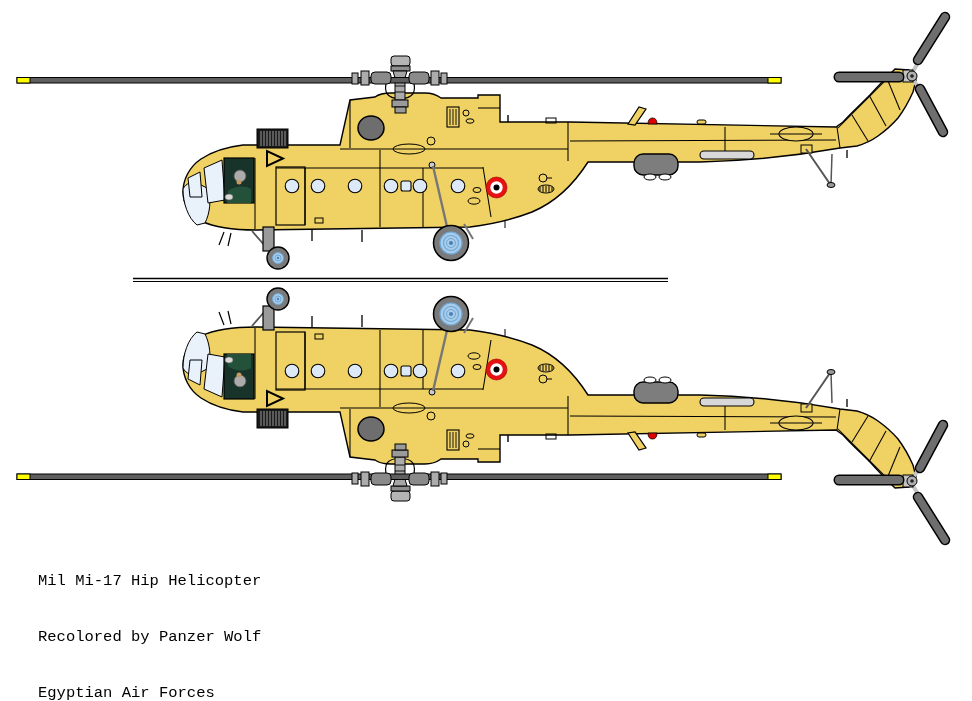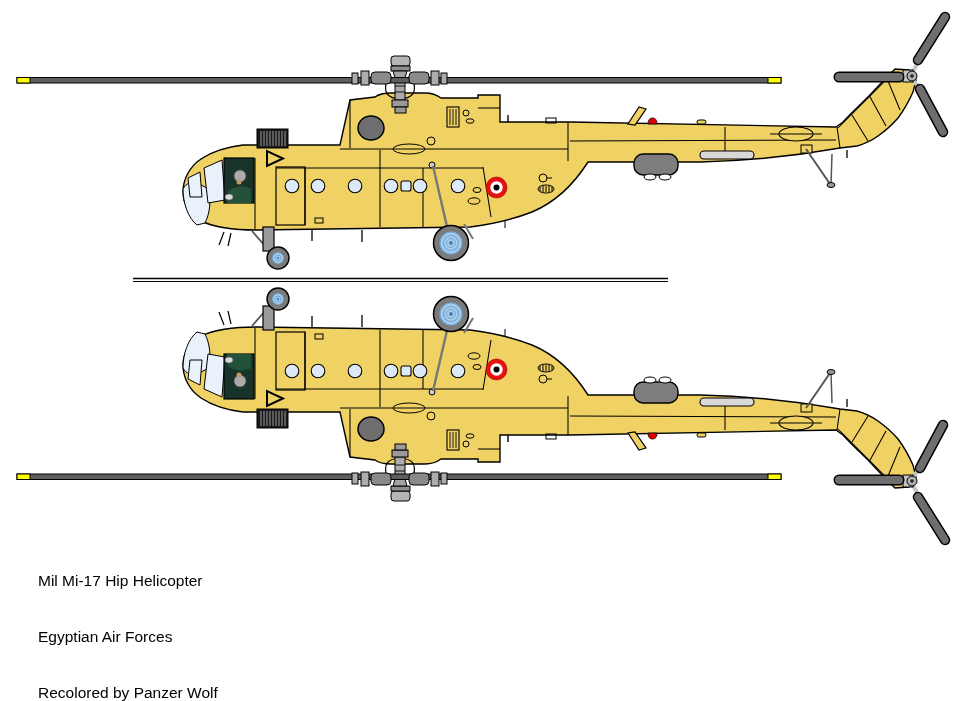--- a/index.html
+++ b/index.html
@@ -2,21 +2,21 @@
 <html><head>
 <meta charset="utf-8">
 <style>
   html, body { margin: 0; padding: 0; background: #ffffff; }
   #page {
     position: relative;
     width: 972px;
     height: 701px;
     background: #ffffff;
     overflow: hidden;
-    font-family: Liberation Sans, sans-serif;
+    font-family: Liberation Mono, monospace;
   }
   #art { position: absolute; left: 0; top: 0; }
   .caption {
     position: absolute;
     left: 38px;
     top: 535px;
     color: #000000;
     font-size: 15.5px;
     line-height: 18.6px;
     white-space: pre;
@@ -229,18 +229,18 @@
     <use href="#heli" transform="translate(0,557) scale(1,-1)"></use>
 
     <g stroke="#000000">
       <path d="M133,278.5 L668,278.5" stroke-width="1.4"></path>
       <path d="M133,281.5 L668,281.5" stroke-width="1.1"></path>
     </g>
   </svg>
 
   <div class="caption">
     <div>Mil Mi-17 Hip Helicopter</div>
+    <div>Recolored by Panzer Wolf</div>
     <div>Egyptian Air Forces</div>
-    <div>Recolored by Panzer Wolf</div>
     
     
   </div>
 </div>
 
 </body></html>

